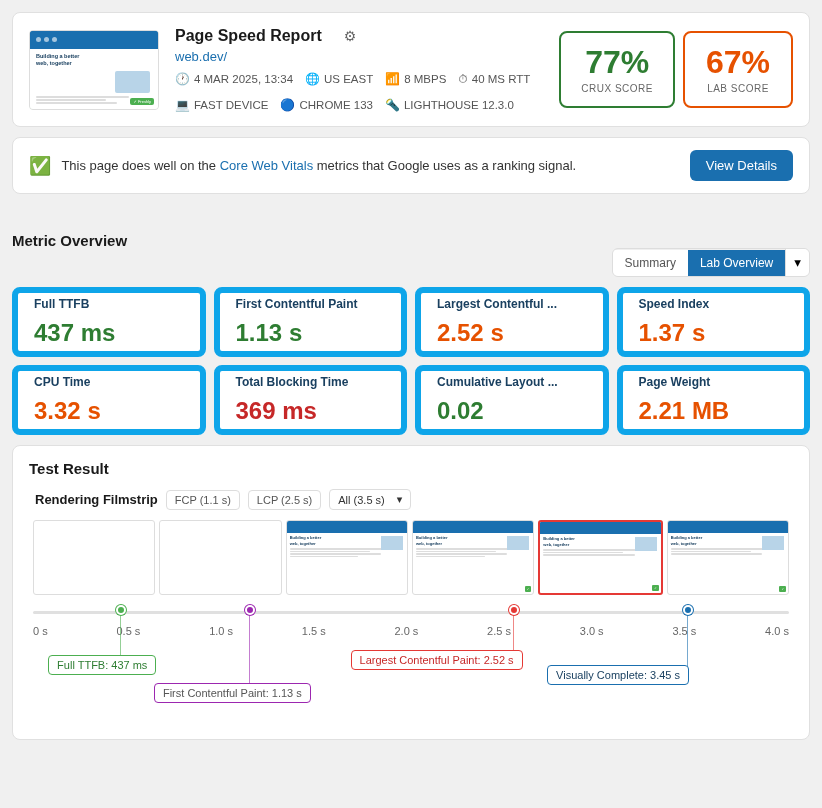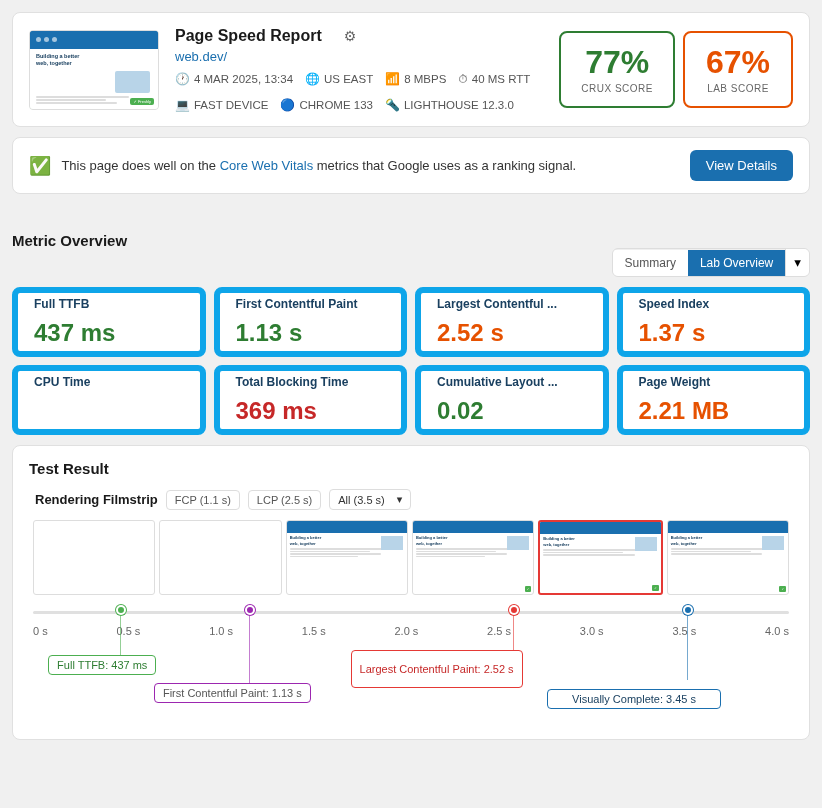--- a/index.html
+++ b/index.html
@@ -315,20 +315,21 @@
       </div>
       <div class="metric-card">
         <div class="metric-name">Speed Index</div>
         <div class="metric-value orange">1.37 s</div>
       </div>
     </div>
 
     <div class="metrics-grid">
       <div class="metric-card">
         <div class="metric-name">CPU Time</div>
+        <div class="metric-value orange">3.32 s</div>
       </div>
       <div class="metric-card">
         <div class="metric-name">Total Blocking Time</div>
         <div class="metric-value red">369 ms</div>
       </div>
       <div class="metric-card">
         <div class="metric-name">Cumulative Layout ...</div>
         <div class="metric-value green">0.02</div>
       </div>
       <div class="metric-card">
@@ -460,24 +461,24 @@
         <div style="position:absolute; left:calc(86% + 4px); top:-30px; width:1px; height:65px; background:#1a6faf; opacity:0.6;"></div>
 
         <div class="annotation ttfb" style="position:absolute; left:2%; top:10px; background:white; border:1px solid #4caf50; border-radius:4px; padding:3px 8px; font-size:11px; color:#2e7d32; white-space:nowrap;">
           <span>Full TTFB: 437 ms</span>
         </div>
 
         <div class="annotation fcp" style="position:absolute; left:16%; top:38px; background:white; border:1px solid #9c27b0; border-radius:4px; padding:3px 8px; font-size:11px; color:#555; white-space:nowrap;">
           <span>First Contentful Paint: 1.13 s</span>
         </div>
 
-        <div class="annotation lcp" style="position:absolute; left:42%; top:5px; background:white; border:1px solid #e53935; border-radius:4px; padding:12px 8px; font-size:11px; color:#c62828; white-space:nowrap;">
+        <div class="annotation lcp" style="position:absolute; left:42%; top:5px; background:white; border:1px solid #e53935; border-radius:4px; padding:3px 8px; font-size:11px; color:#c62828; white-space:nowrap;">
           <span>Largest Contentful Paint: 2.52 s</span>
         </div>
 
-        <div class="annotation vc" style="position:absolute; left:68%; top:44px; background:white; border:1px solid #1a6faf; border-radius:4px; padding:3px 24px; font-size:11px; color:#1a4060; white-space:nowrap;">
+        <div class="annotation vc" style="position:absolute; left:68%; top:20px; background:white; border:1px solid #1a6faf; border-radius:4px; padding:3px 8px; font-size:11px; color:#1a4060; white-space:nowrap;">
           <span>Visually Complete: 3.45 s</span>
         </div>
       </div>
     </div>
   </div>
 
 </div>
 
 </body></html>

